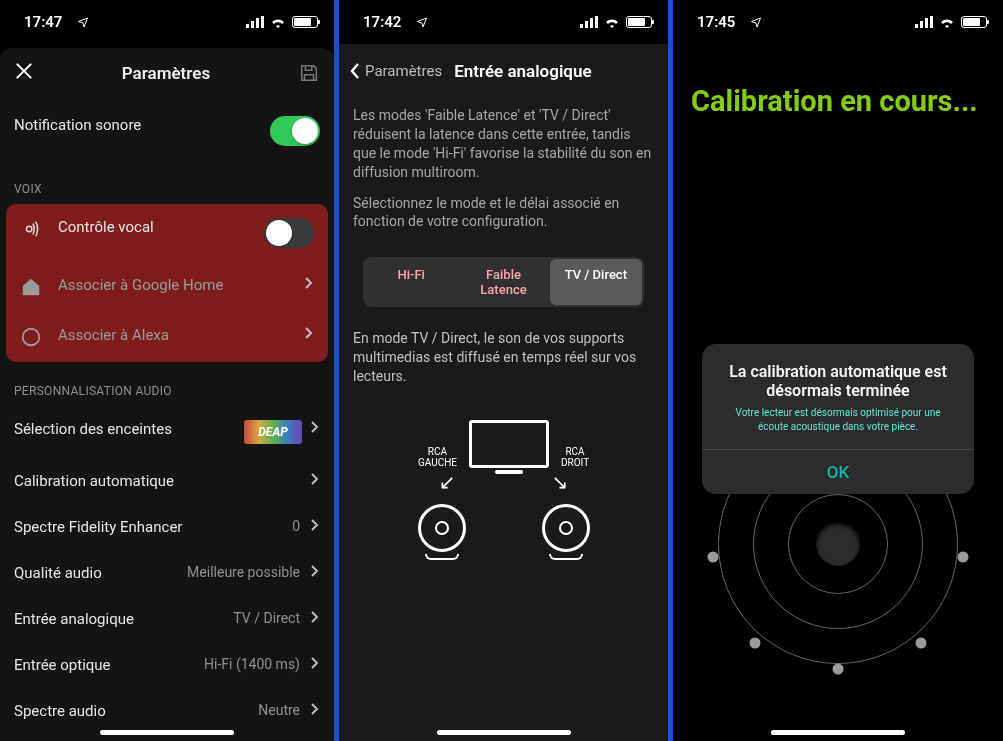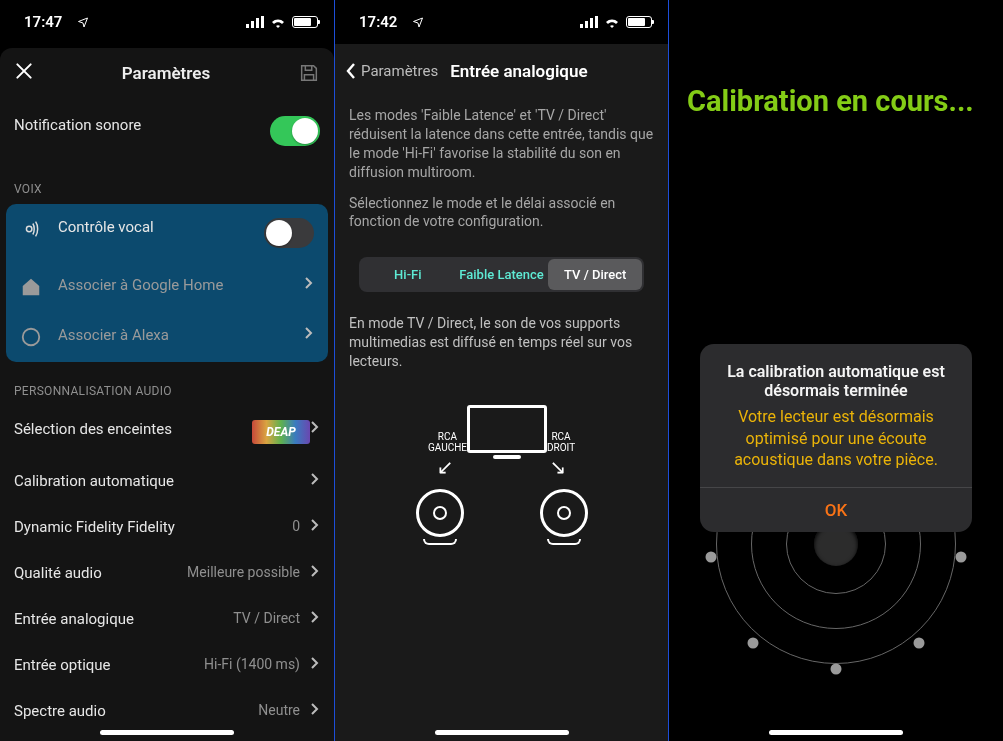--- a/index.html
+++ b/index.html
@@ -13,21 +13,21 @@
     color: #fff;
   }
   .panel {
     width: 334px;
     height: 741px;
     background: #000;
     position: relative;
     overflow: hidden;
     flex-shrink: 0;
   }
-  .panel + .panel { border-left: 1px solid #1d4ed8; }
+  .panel + .panel { border-left: 5px solid #1d4ed8; }
   
   .status-bar {
     height: 44px;
     display: flex;
     justify-content: space-between;
     align-items: center;
     padding: 0 16px 0 24px;
     color: #fff;
     font-size: 15px;
     font-weight: 600;
@@ -60,21 +60,21 @@
   .row .label { flex: 1; }
   .row .value { color: #8f8f8f; font-size: 14px; margin-right: 10px; }
   .row .disclosure { color: #bcbcbc; }
   .section-header {
     padding: 22px 14px 8px 14px;
     color: #8f8f8f;
     font-size: 12px;
     letter-spacing: 0.3px;
   }
   .row-group {
-    background: #0c4a6e;
+    background: #7f1d1d;
     border-radius: 10px;
     margin: 0 6px;
   }
   .row-first { padding-top: 18px; }
   .toggle {
     width: 50px; height: 30px; border-radius: 15px;
     position: relative;
   }
   .toggle.on { background: #34c759; }
   .toggle.off { background: #3a3a3c; }
@@ -83,20 +83,21 @@
     background: #fff; top: 2px;
     box-shadow: 0 1px 2px rgba(0,0,0,.3);
   }
   .toggle.on .knob { right: 2px; }
   .toggle.off .knob { left: 2px; }
   .deap-badge {
     width: 58px; height: 24px; border-radius: 3px;
     background: linear-gradient(90deg,#c7493a,#d9a441,#5fb14f,#3a7bbf,#6a47b0);
     display: flex; align-items: center; justify-content: center;
     font-size: 12px; font-weight: 700; font-style: italic; color: #fff;
+    margin-right: 8px;
   }
   .home-indicator {
     position: absolute; bottom: 6px; left: 50%; transform: translateX(-50%);
     width: 134px; height: 5px; border-radius: 3px; background: #fff;
   }
   
   .p2-body { position: absolute; top: 44px; left: 0; right: 0; bottom: 0; background: #1a1a1a; }
   .nav2 { display: flex; align-items: center; height: 54px; padding: 0 10px; gap: 6px; }
   .nav2 .crumb { color: #bcbcbc; font-size: 15px; }
   .nav2 .title2 { color: #fff; font-size: 17px; font-weight: 600; margin-left: 6px; }
@@ -106,21 +107,21 @@
   }
   .segmented {
     margin: 18px 24px 14px;
     background: #303033;
     border-radius: 8px;
     display: flex; padding: 2px;
   }
   .segmented .seg {
     flex: 1; text-align: center;
     padding: 8px 4px; font-size: 13px; font-weight: 500;
-    color: #5eead4; border-radius: 6px; cursor: pointer;
+    color: #fca5a5; border-radius: 6px; cursor: pointer;
   }
   .segmented .seg.selected { background: #5a5a5c; color: #fff; }
   .diagram {
     display: flex; flex-direction: column; align-items: center;
     margin-top: 26px; gap: 6px;
   }
   .tv {
     width: 80px; height: 48px; border: 3px solid #fff; border-radius: 3px; position: relative;
   }
   .tv::after {
@@ -155,27 +156,27 @@
   .alert {
     position: absolute; left: 50%; top: 300px; transform: translateX(-50%);
     width: 272px; background: #2c2c2e; border-radius: 14px;
     overflow: hidden;
   }
   .alert .a-title {
     font-size: 16px; font-weight: 600; text-align: center;
     padding: 18px 20px 6px; color: #f5f5f5;
   }
   .alert .a-msg {
-    font-size: 16px; text-align: center; color: #eab308;
+    font-size: 10px; text-align: center; color: #5eead4;
     padding: 0 18px 16px; line-height: 1.35;
   }
   .alert .a-btn {
     border-top: 1px solid #464648;
     text-align: center; padding: 12px 0;
-    color: #f97316; font-size: 17px; font-weight: 500;
+    color: #14b8a6; font-size: 17px; font-weight: 500;
     cursor: pointer;
   }
 </style>
 </head>
 <body>
 
 <div class="panel">
   <div class="status-bar">
     <div class="status-left">
       <span>17:47</span>
@@ -274,21 +275,21 @@
             <path d="M2 2l5 5-5 5"></path>
           </svg></span>
     </div>
     <div class="row">
       <span class="label">Calibration automatique</span>
       <span class="disclosure"><svg width="10" height="14" viewBox="0 0 10 14" fill="none" stroke="#bcbcbc" stroke-width="2">
             <path d="M2 2l5 5-5 5"></path>
           </svg></span>
     </div>
     <div class="row">
-      <span class="label">Dynamic Fidelity Fidelity</span>
+      <span class="label">Spectre Fidelity Enhancer</span>
       <span class="value">0</span>
       <span class="disclosure"><svg width="10" height="14" viewBox="0 0 10 14" fill="none" stroke="#bcbcbc" stroke-width="2">
             <path d="M2 2l5 5-5 5"></path>
           </svg></span>
     </div>
     <div class="row">
       <span class="label">Qualité audio</span>
       <span class="value">Meilleure possible</span>
       <span class="disclosure"><svg width="10" height="14" viewBox="0 0 10 14" fill="none" stroke="#bcbcbc" stroke-width="2">
             <path d="M2 2l5 5-5 5"></path>
@@ -354,21 +355,21 @@
     </div>
     <div class="info-text">Les modes 'Faible Latence' et 'TV / Direct' réduisent la latence dans cette entrée, tandis que le mode 'Hi-Fi' favorise la stabilité du son en diffusion multiroom.</div>
     <div class="info-text" style="padding-top:4px">Sélectionnez le mode et le délai associé en fonction de votre configuration.</div>
     <div class="segmented">
       <div class="seg">Hi-Fi</div>
       <div class="seg">Faible Latence</div>
       <div class="seg selected">TV / Direct</div>
     </div>
     <div class="info-text" style="color:#c0c0c0">En mode TV / Direct, le son de vos supports multimedias est diffusé en temps réel sur vos lecteurs.</div>
     <div class="diagram">
-      <div style="display:flex;align-items:flex-end;">
+      <div style="display:flex;align-items:flex-end;gap:12px;">
         <div style="text-align:center;font-size:10px;line-height:1.1">RCA<br>GAUCHE</div>
         <div class="tv"></div>
         <div style="text-align:center;font-size:10px;line-height:1.1">RCA<br>DROIT</div>
       </div>
       <div class="arrows">
         <span>↙</span>
         <span>↘</span>
       </div>
       <div class="speakers">
         <div class="speaker">
@@ -383,20 +384,42 @@
             </div>
             <div class="base"></div>
           </div>
       </div>
     </div>
   </div>
   <div class="home-indicator"></div>
 </div>
 
 <div class="panel" style="width:335px">
+  <div class="status-bar">
+    <div class="status-left">
+      <span>17:45</span>
+      <svg width="12" height="12" viewBox="0 0 24 24" fill="none" stroke="#fff" stroke-width="2">
+          <path d="M3 11l18-7-7 18-2-8-9-3z"></path>
+        </svg>
+    </div>
+    <div class="status-right">
+      <svg width="18" height="12" viewBox="0 0 18 12">
+          <rect x="0" y="8" width="3" height="4" fill="#fff"></rect>
+          <rect x="5" y="5" width="3" height="7" fill="#fff"></rect>
+          <rect x="10" y="2" width="3" height="10" fill="#fff"></rect>
+          <rect x="15" y="0" width="3" height="12" fill="#fff"></rect>
+        </svg>
+      <svg width="16" height="12" viewBox="0 0 24 18" fill="#fff">
+          <path d="M12 18l-3-3c1.7-1.7 4.3-1.7 6 0l-3 3zm-6-6l-3-3c5-5 13-5 18 0l-3 3c-3.3-3.3-8.7-3.3-12 0z"></path>
+        </svg>
+      <div class="battery">
+          <div class="fill"></div>
+        </div>
+    </div>
+  </div>
   <div class="p3-body">
     <div class="p3-title">Calibration en cours...</div>
 
     <div class="radar">
       <div class="radar-ring" style="width:240px;height:240px"></div>
       <div class="radar-ring" style="width:170px;height:170px"></div>
       <div class="radar-ring" style="width:100px;height:100px"></div>
       <div class="radar-center"></div>
 
       <div class="dot" style="left:50%;top:4%"></div>

